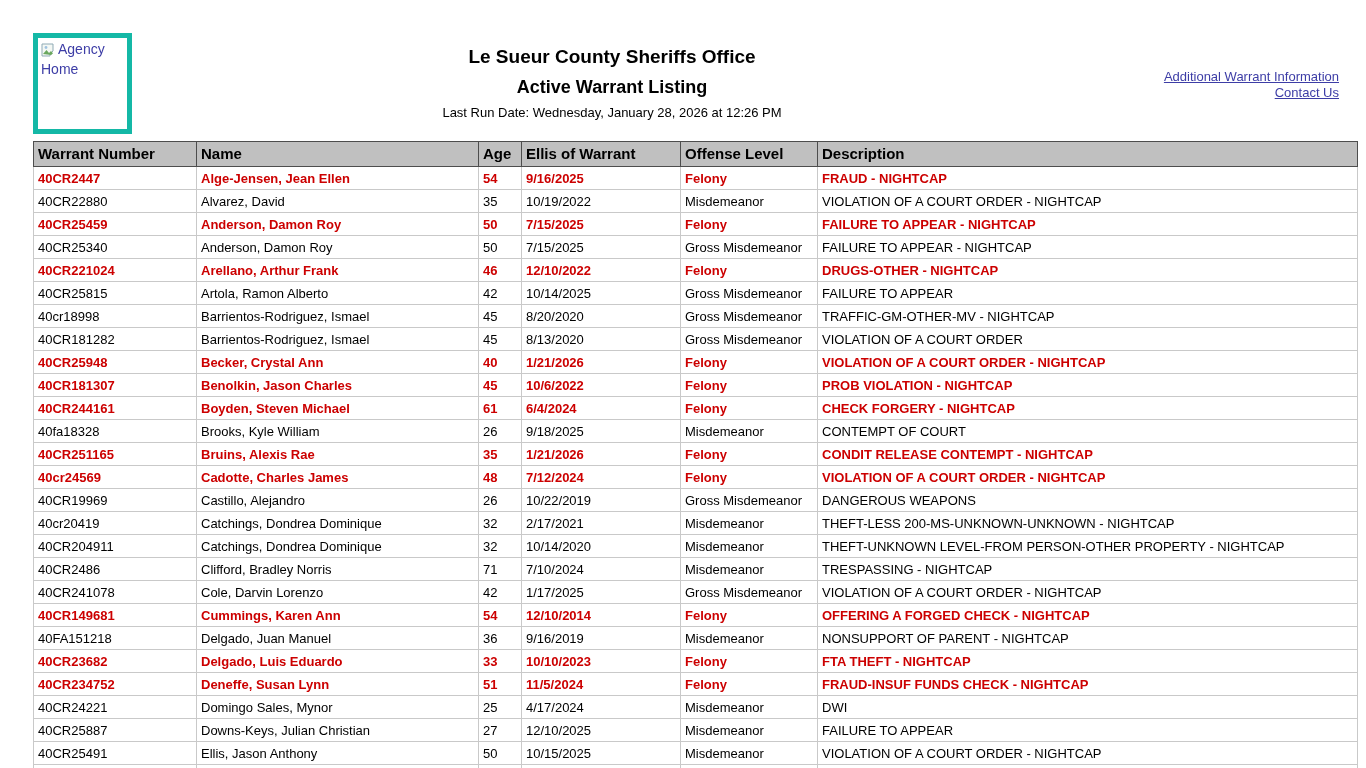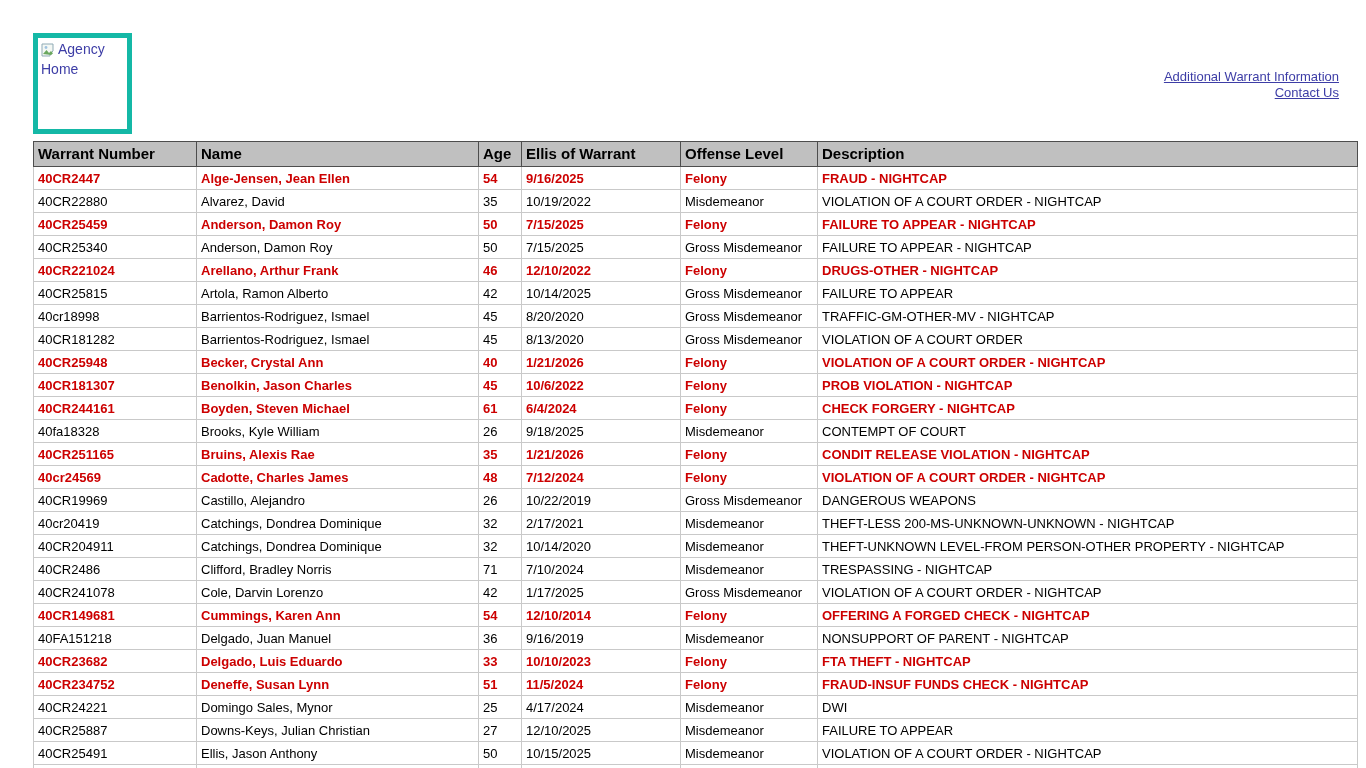--- a/index.html
+++ b/index.html
@@ -121,20 +121,25 @@
     <a class="logo-box" href="#">
       <span class="broken-img">
         <svg width="15" height="14" viewBox="0 0 15 14">
           <path d="M1 1 h11 v7 l-3 3 v2 h-8 z" fill="#f4f8f4" stroke="#8faab5" stroke-width="1"></path>
           <circle cx="5" cy="4.5" r="1.4" fill="#9fc2e0"></circle>
           <path d="M2 11 l3.5-4 2.5 3 2-2 2 2.2 -1.8 1.8 z" fill="#6aa75f"></path>
         </svg>
       </span><span>Agency Home</span>
     </a>
 
+    <div class="titles">
+      <h1>Le Sueur County Sheriffs Office</h1>
+      <h2>Active Warrant Listing</h2>
+      <div class="lastrun">Last Run Date: Wednesday, January 28, 2026 at 12:26 PM</div>
+    </div>
 
     <div class="top-links">
       <a href="#">Additional Warrant Information</a>
       <a href="#">Contact Us</a>
     </div>
 
   </div>
 
   <table class="warrants">
     <colgroup>
@@ -251,21 +256,21 @@
           <td>9/18/2025</td>
           <td>Misdemeanor</td>
           <td>CONTEMPT OF COURT</td>
         </tr>
         <tr class="felony">
           <td>40CR251165</td>
           <td>Bruins, Alexis Rae</td>
           <td>35</td>
           <td>1/21/2026</td>
           <td>Felony</td>
-          <td>CONDIT RELEASE VIOLATION - NIGHTCAP</td>
+          <td>CONDIT RELEASE CONTEMPT - NIGHTCAP</td>
         </tr>
         <tr class="felony">
           <td>40cr24569</td>
           <td>Cadotte, Charles James</td>
           <td>48</td>
           <td>7/12/2024</td>
           <td>Felony</td>
           <td>VIOLATION OF A COURT ORDER - NIGHTCAP</td>
         </tr>
         <tr>

